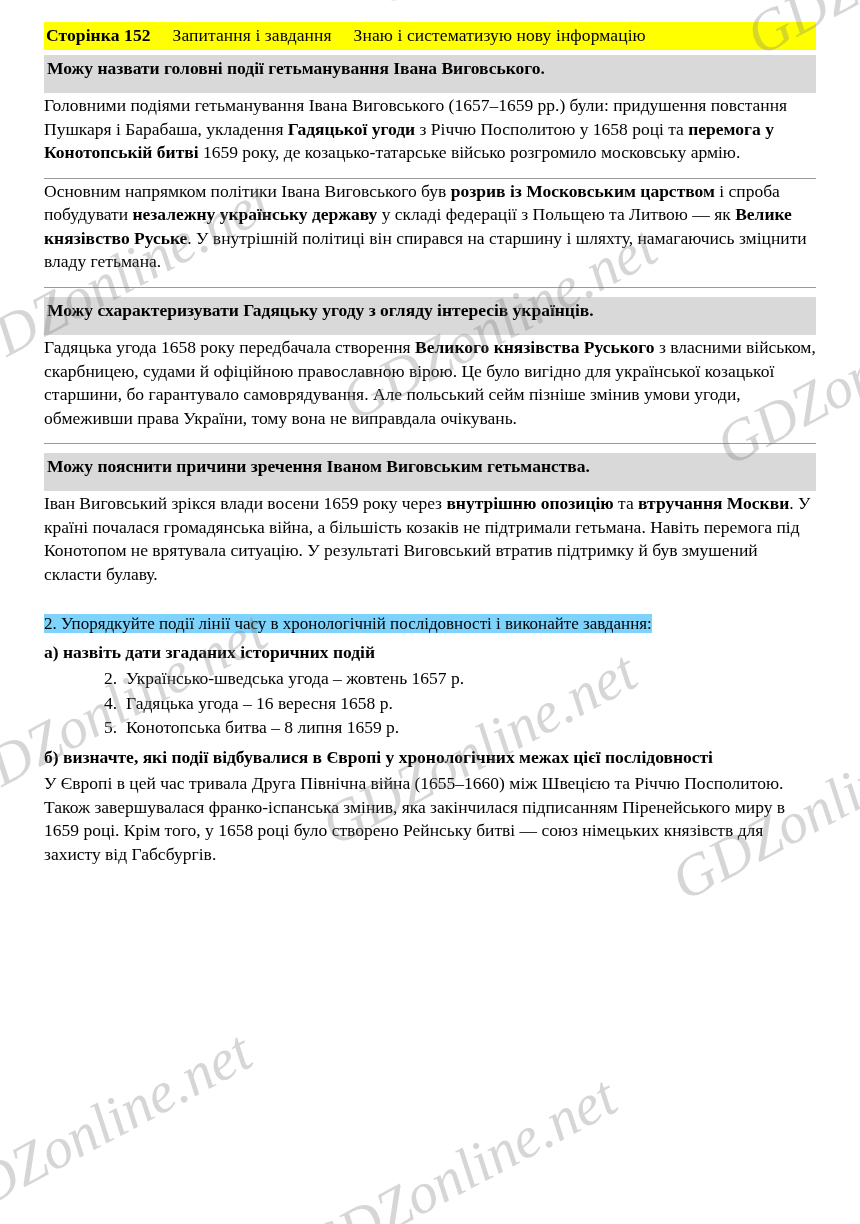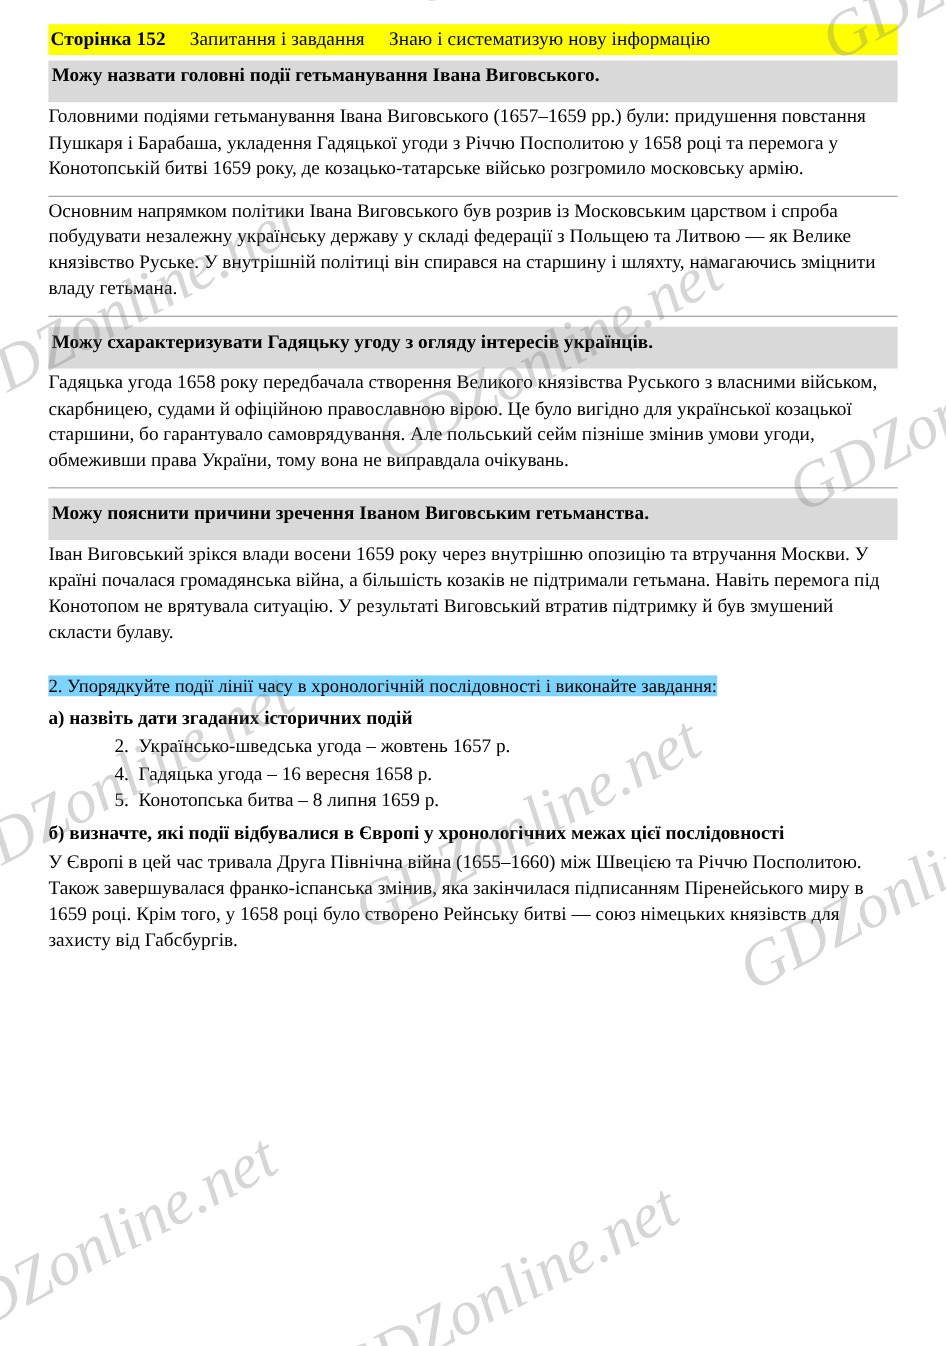--- a/index.html
+++ b/index.html
@@ -69,21 +69,21 @@
     display: block;
   }
   .qhead.first { margin-top: 5px; }
 
   p.body {
     font-size: 17.5px;
     line-height: 1.345;
     margin: 1px 0 0 0;
     text-align: left;
   }
-  p.body b { font-weight: normal; }
+  p.body b { font-weight: bold; }
 
   hr.rule {
     border: 0;
     border-top: 1px solid #9a9a9a;
     margin: 13px 0 0 0;
   }
 
   .task-hl {
     background: #7dd3fc;
     font-size: 17px;

